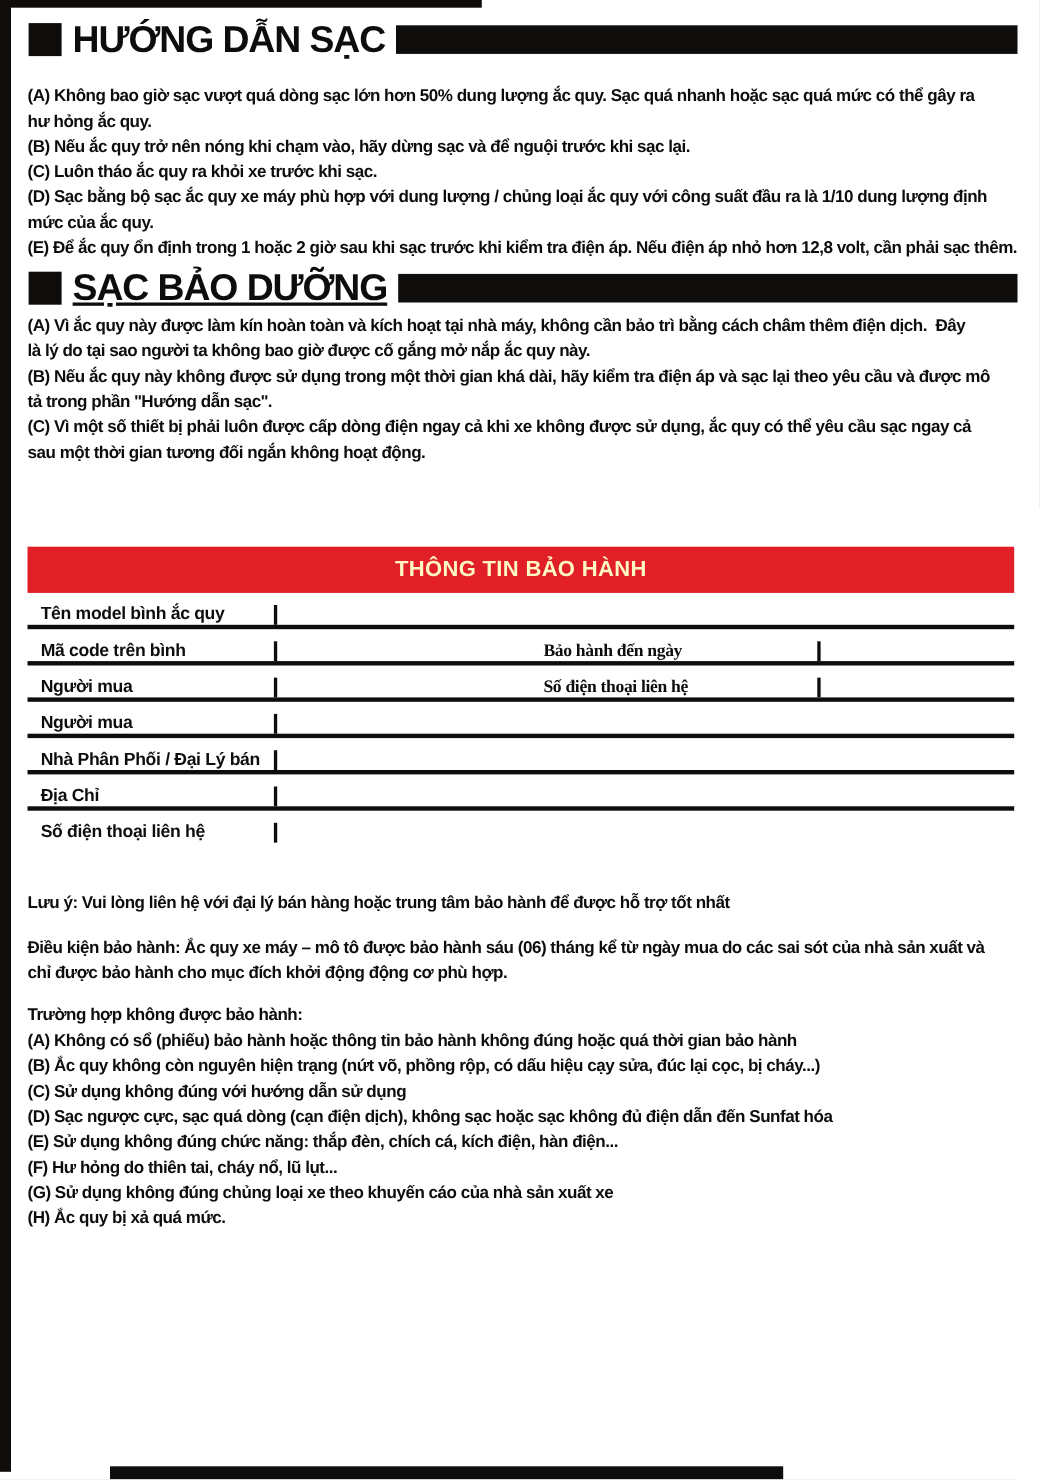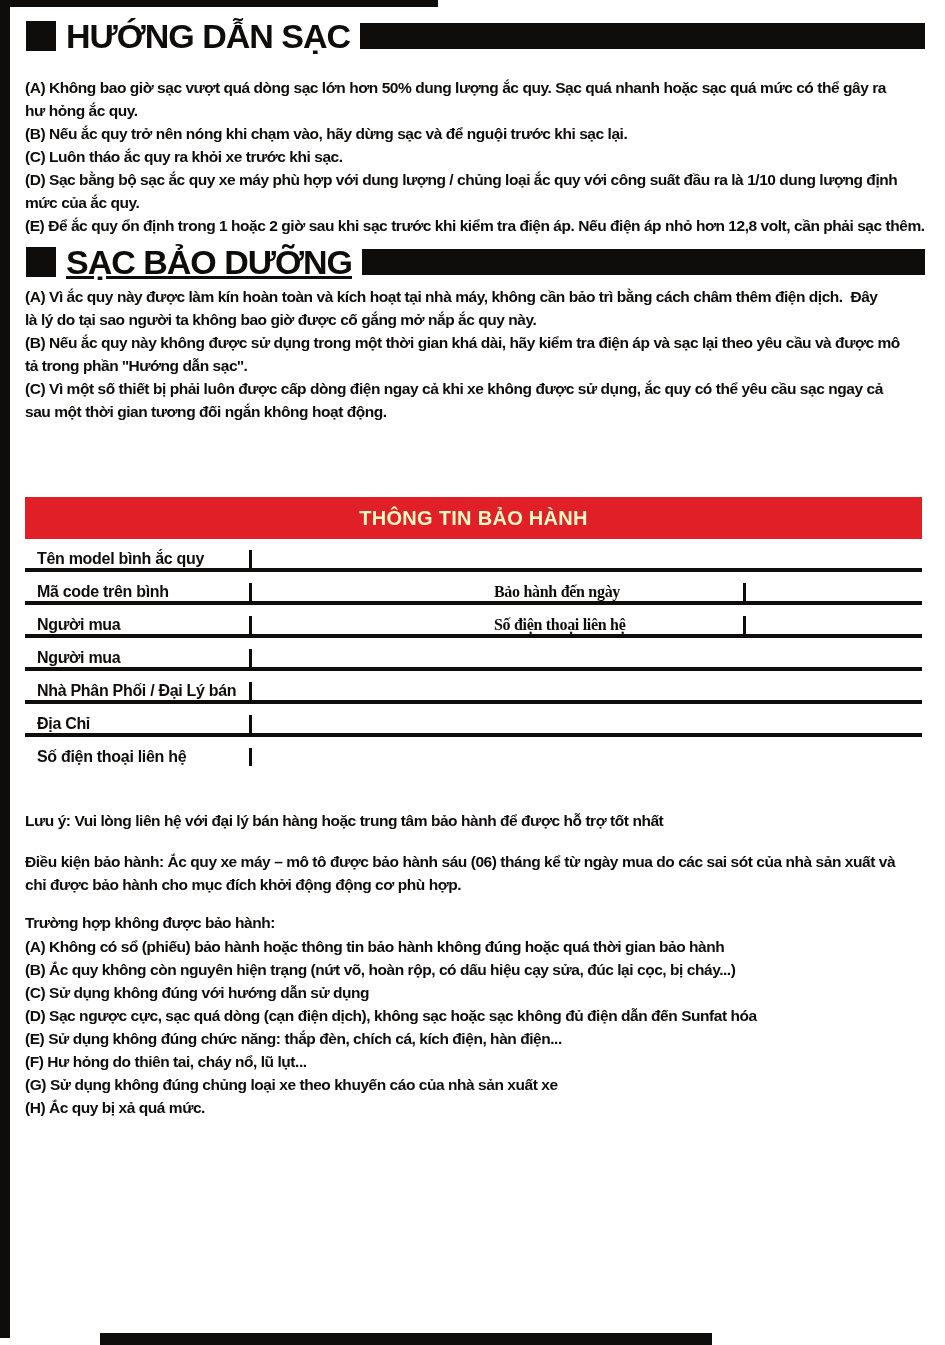--- a/index.html
+++ b/index.html
@@ -140,21 +140,21 @@
     <div class="tl">Điều kiện bảo hành: Ắc quy xe máy – mô tô được bảo hành sáu (06) tháng kể từ ngày mua do các sai sót của nhà sản xuất và</div>
     <div class="tl">chỉ được bảo hành cho mục đích khởi động động cơ phù hợp.</div>
   </div>
 
   <div class="note n3">
     <div class="tl">Trường hợp không được bảo hành:</div>
   </div>
 
   <div class="note n4">
     <div class="tl">(A) Không có sổ (phiếu) bảo hành hoặc thông tin bảo hành không đúng hoặc quá thời gian bảo hành</div>
-    <div class="tl">(B) Ắc quy không còn nguyên hiện trạng (nứt võ, hoàn rộp, có dấu hiệu cạy sửa, đúc lại cọc, bị cháy...)</div>
+    <div class="tl">(B) Ắc quy không còn nguyên hiện trạng (nứt võ, phồng rộp, có dấu hiệu cạy sửa, đúc lại cọc, bị cháy...)</div>
     <div class="tl">(C) Sử dụng không đúng với hướng dẫn sử dụng</div>
     <div class="tl">(D) Sạc ngược cực, sạc quá dòng (cạn điện dịch), không sạc hoặc sạc không đủ điện dẫn đến Sunfat hóa</div>
     <div class="tl">(E) Sử dụng không đúng chức năng: thắp đèn, chích cá, kích điện, hàn điện...</div>
     <div class="tl">(F) Hư hỏng do thiên tai, cháy nổ, lũ lụt...</div>
     <div class="tl">(G) Sử dụng không đúng chủng loại xe theo khuyến cáo của nhà sản xuất xe</div>
     <div class="tl">(H) Ắc quy bị xả quá mức.</div>
   </div>
 
 </div>
 

